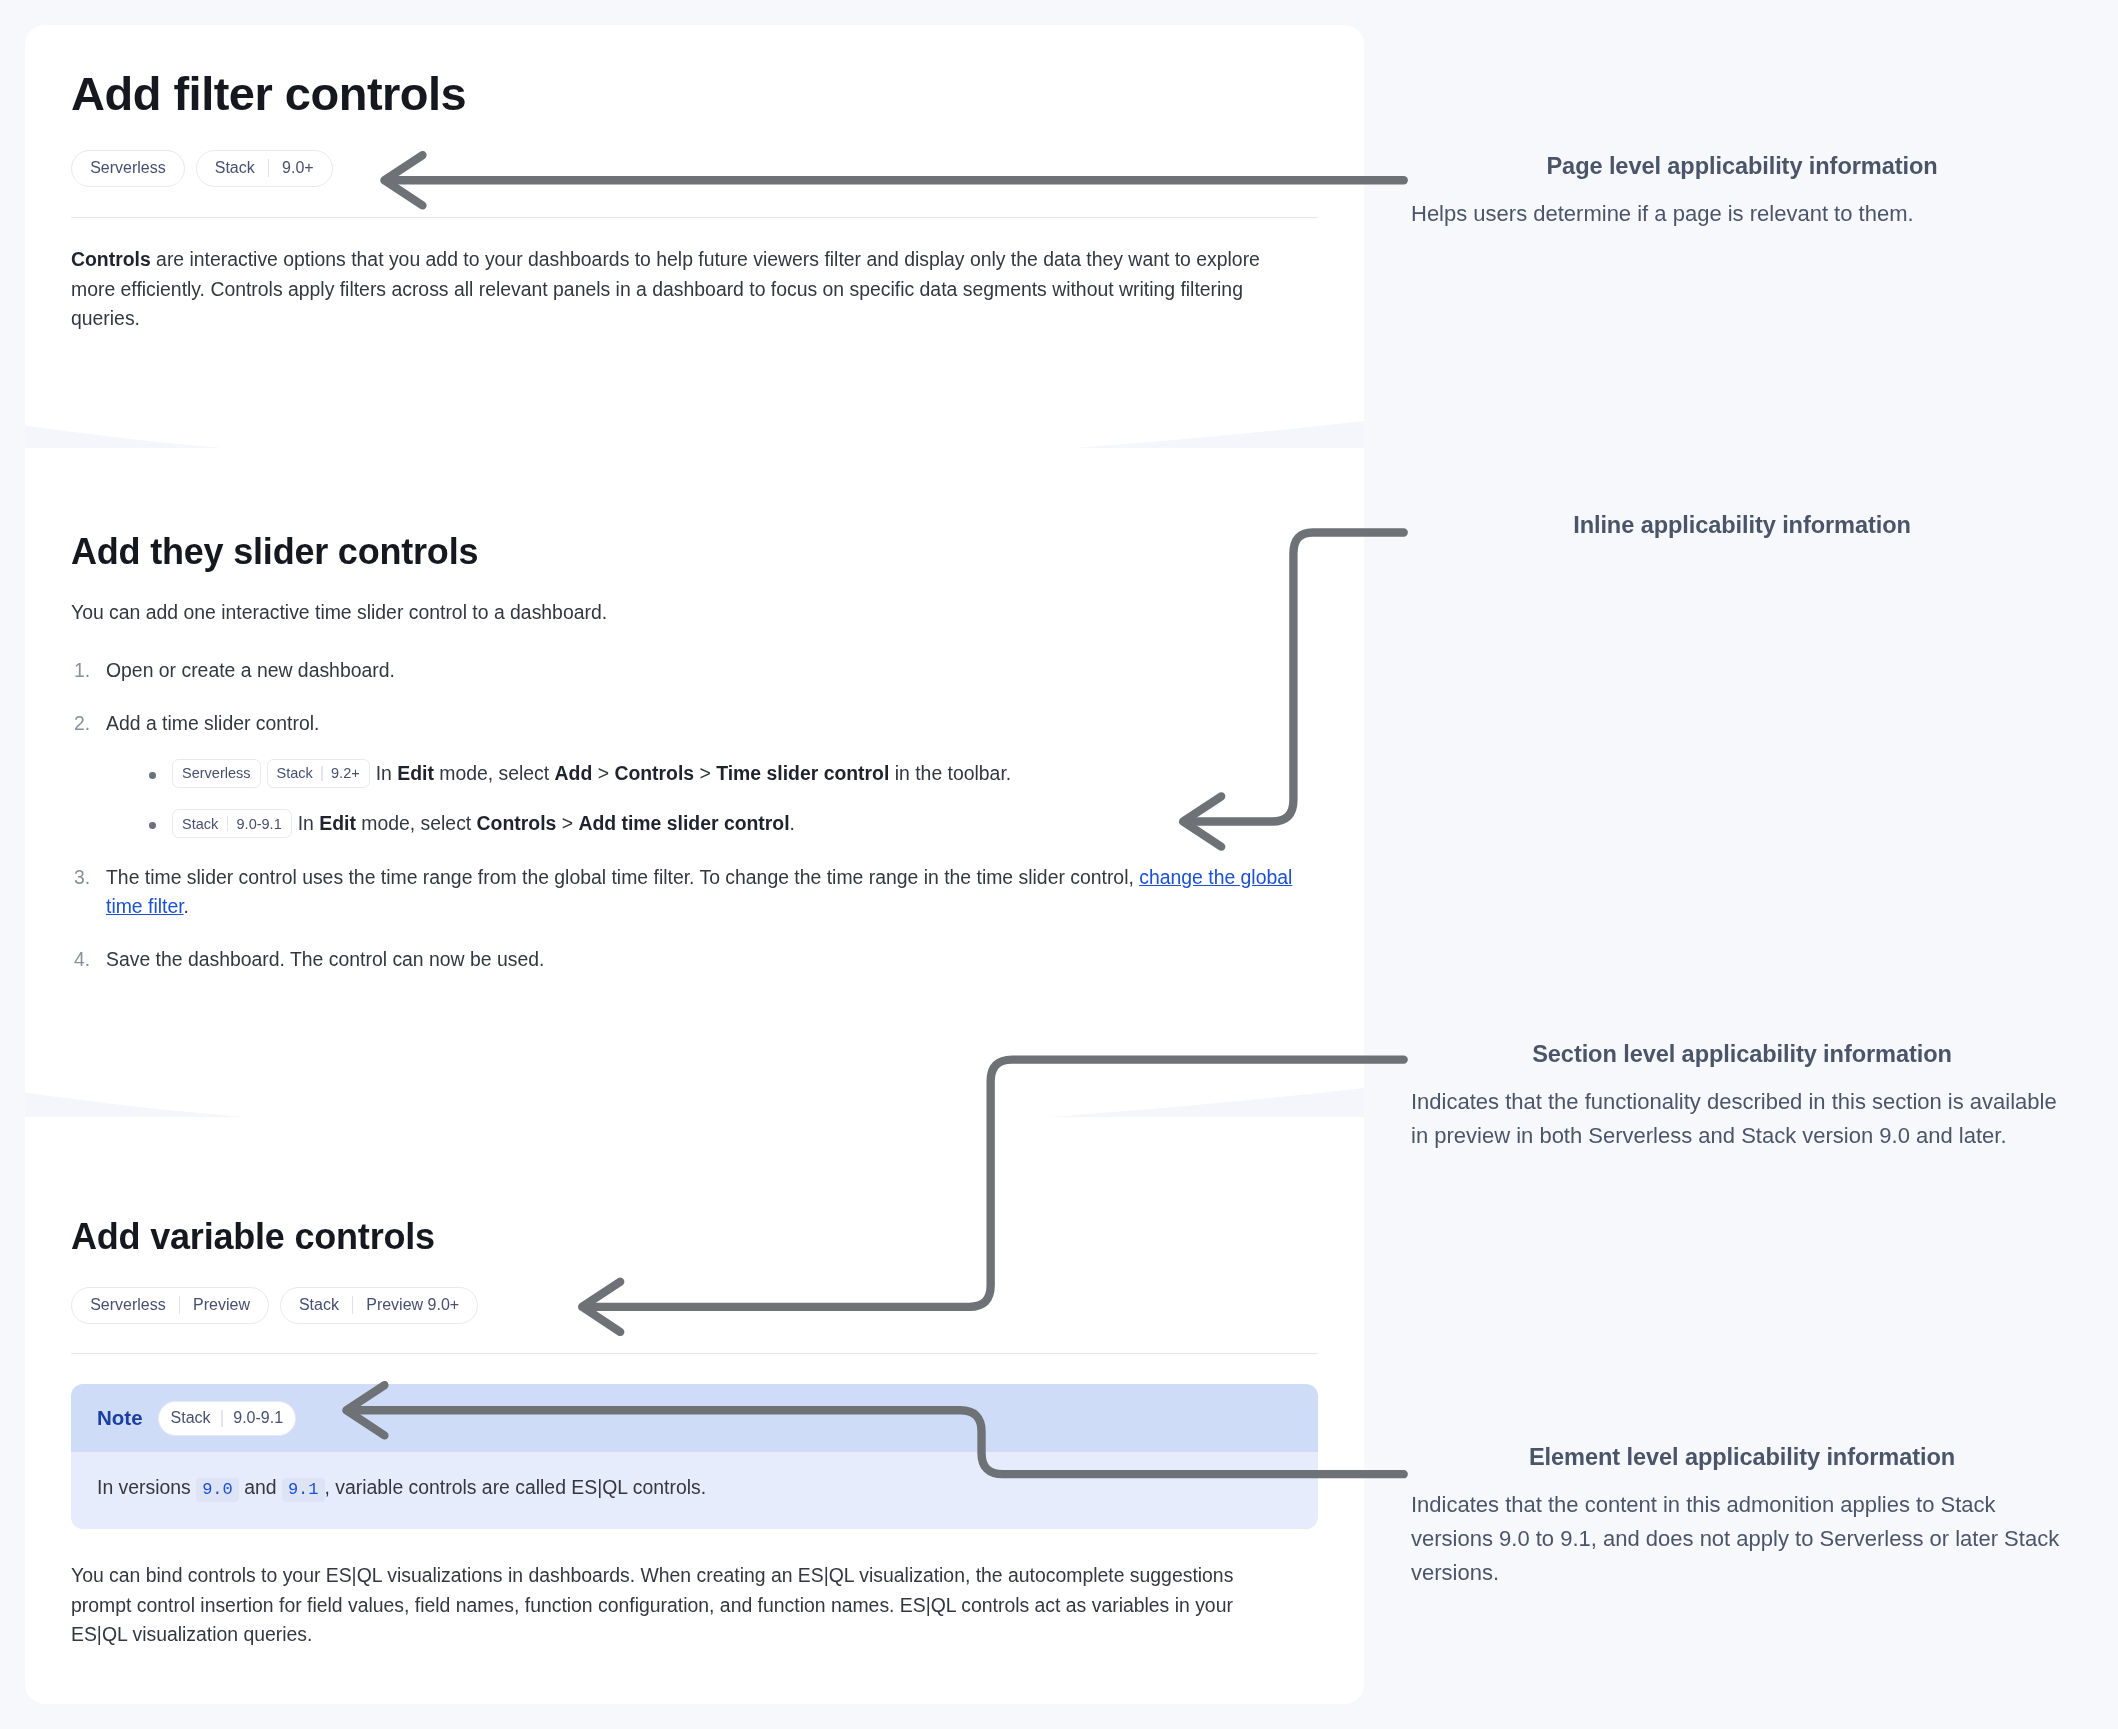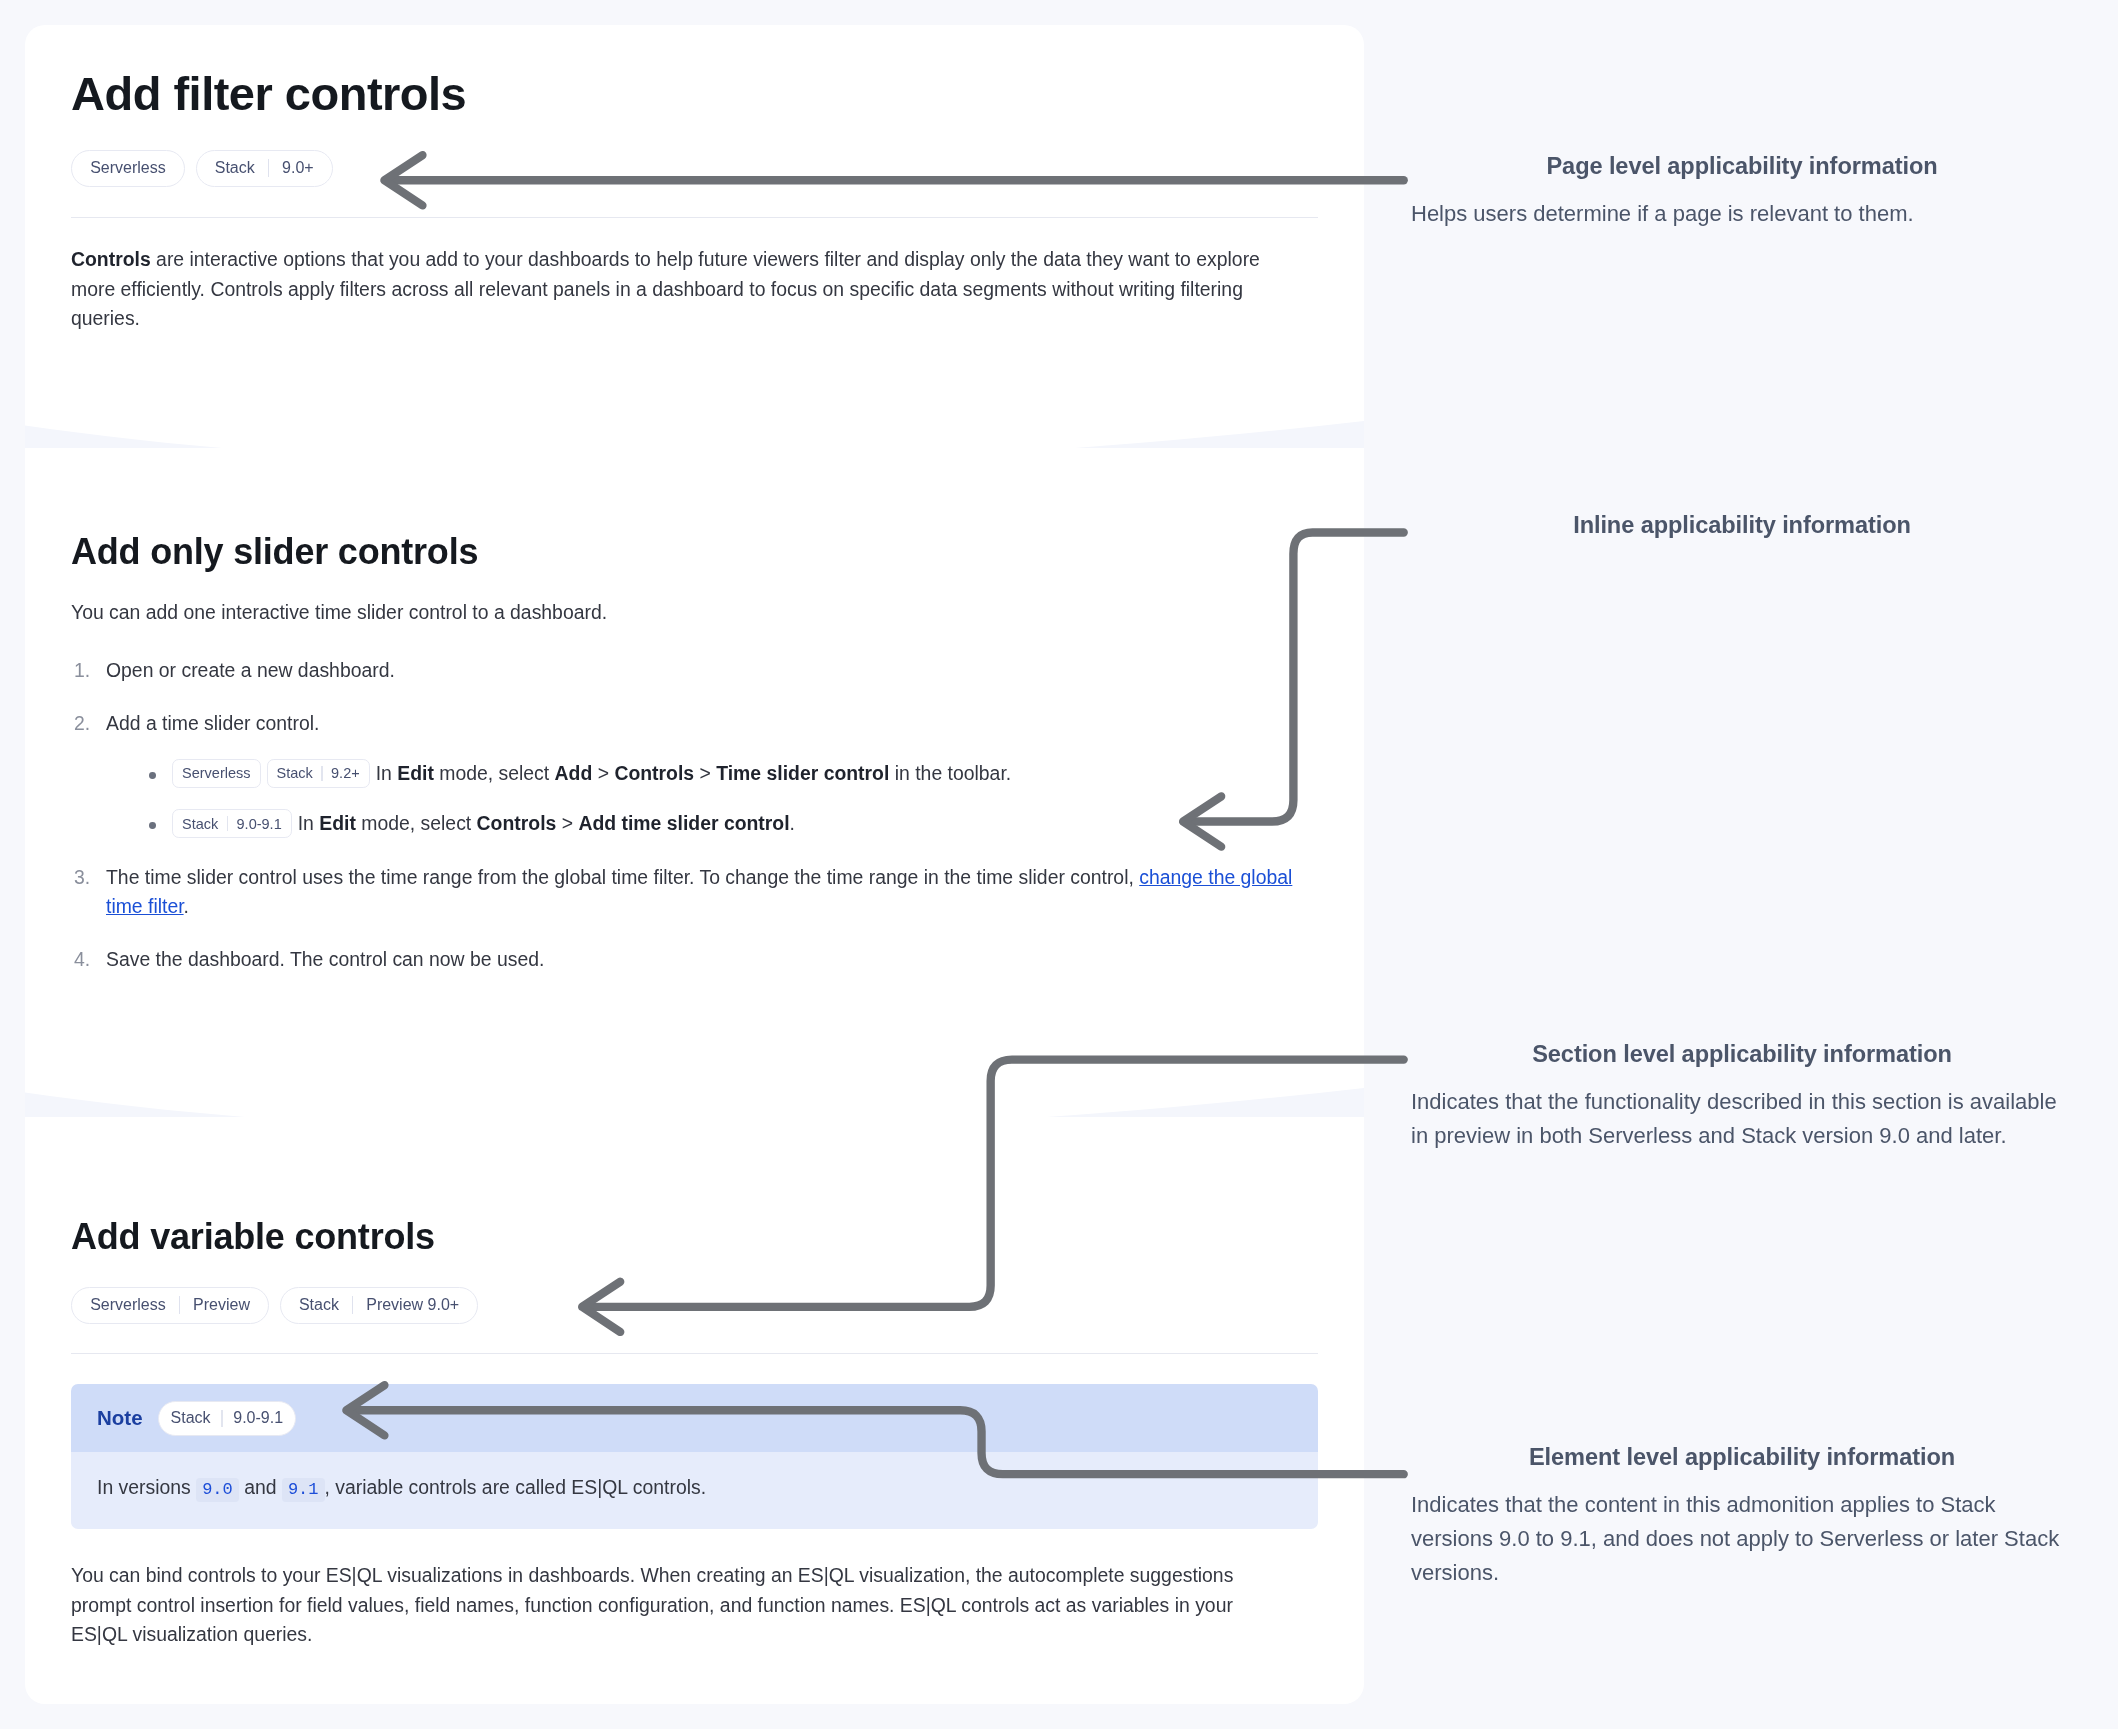--- a/index.html
+++ b/index.html
@@ -85,21 +85,21 @@
     position: relative; padding-left: 26px; margin-bottom: 20px;
   }
   ul.bullets > li::before {
     content: ""; position: absolute; left: 3px; top: 13px;
     width: 6.8px; height: 6.8px; border-radius: 50%; background: #6a707e;
   }
   b, strong { font-weight: 700; color: #1f232d; }
   a.link { color: #1a4fd6; text-decoration: underline; }
 
   
-  .admonition { border-radius: 7px; overflow: hidden; width: 100%; }
+  .admonition { border-radius: 12px; overflow: hidden; width: 100%; }
   .adm-head {
     background: #cfdcf8; display: flex; align-items: center; gap: 15px;
     padding: 16.7px 26px;
   }
   .adm-title { font-size: 20.5px; font-weight: 700; color: #1b3fa0; }
   .adm-body { background: #e6ecfb; padding: 21px 26px 26px 26px; }
   code.inline {
     font-family: "Liberation Mono", monospace; font-size: 17px;
     background: #dde4f6; border-radius: 3.8px; padding: 2.3px 6px; color: #1d4ed8;
   }
@@ -151,21 +151,21 @@
         </p>
       </div>
     </div>
 
     <svg class="wave" id="wave-1" viewBox="0 0 1760 130" preserveAspectRatio="none">
       <path d="M0,6 C420,66 1000,86 1760,0 L1760,58 C1000,142 420,122 0,62 Z" fill="#f4f6fc"></path>
     </svg>
 
     <div class="panel" id="panel-2">
       <div class="pad" style="padding-top:84px;">
-        <h2 class="section-title">Add only slider controls</h2>
+        <h2 class="section-title">Add they slider controls</h2>
 
         <p class="body" style="margin-top:26px;">You can add one interactive time slider control to a dashboard.</p>
 
         <ol class="steps" style="margin-top:29px;">
           <li class="body">
             <span>Open or create a new dashboard.</span>
           </li>
           <li class="body">
             <span>Add a time slider control.</span>
 

